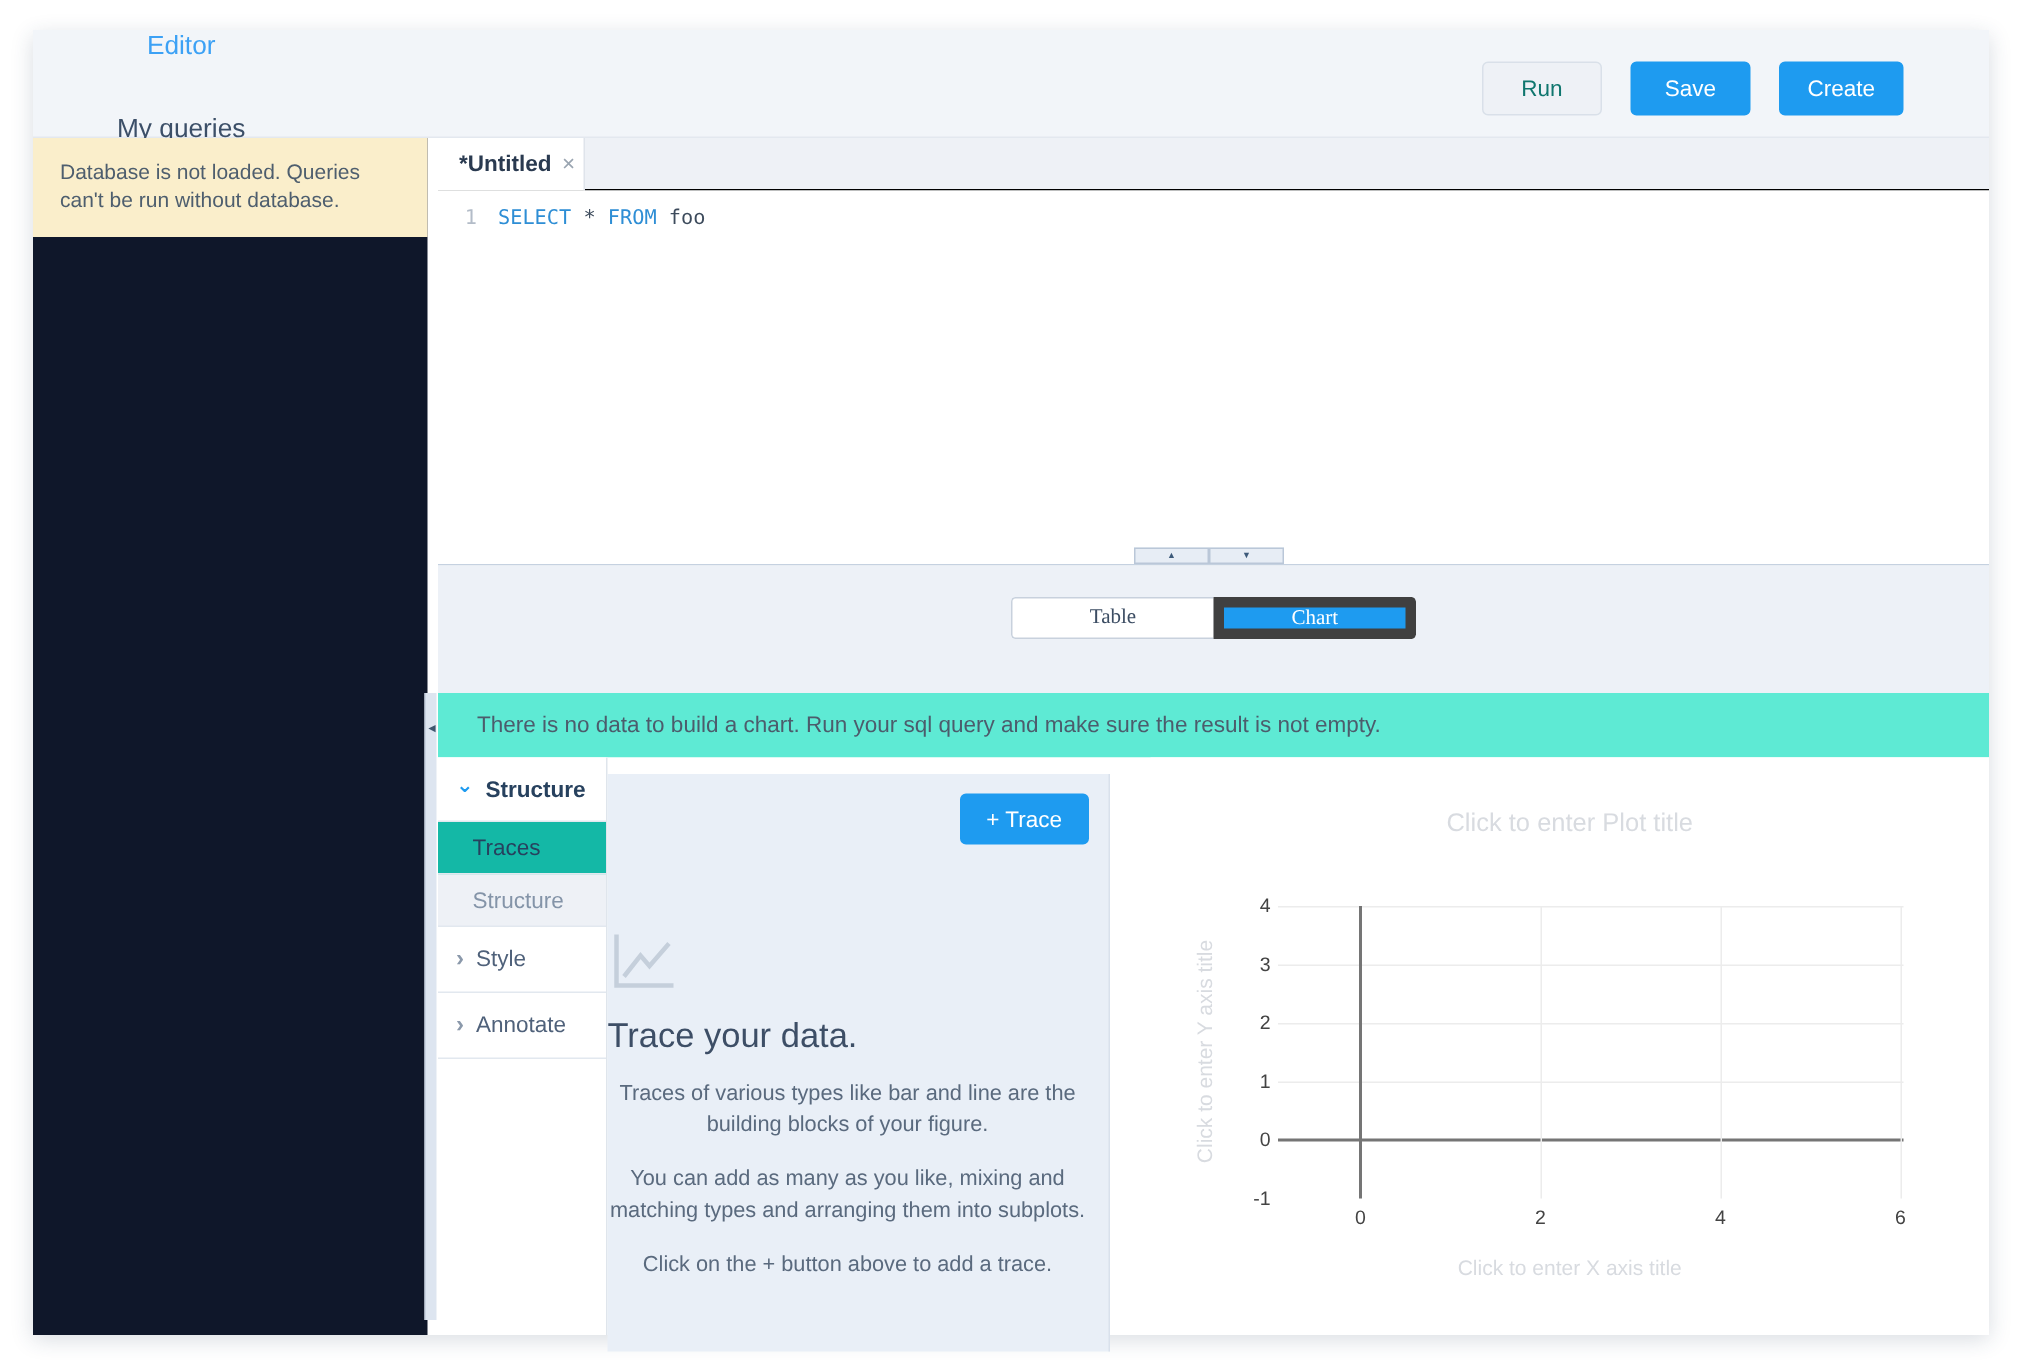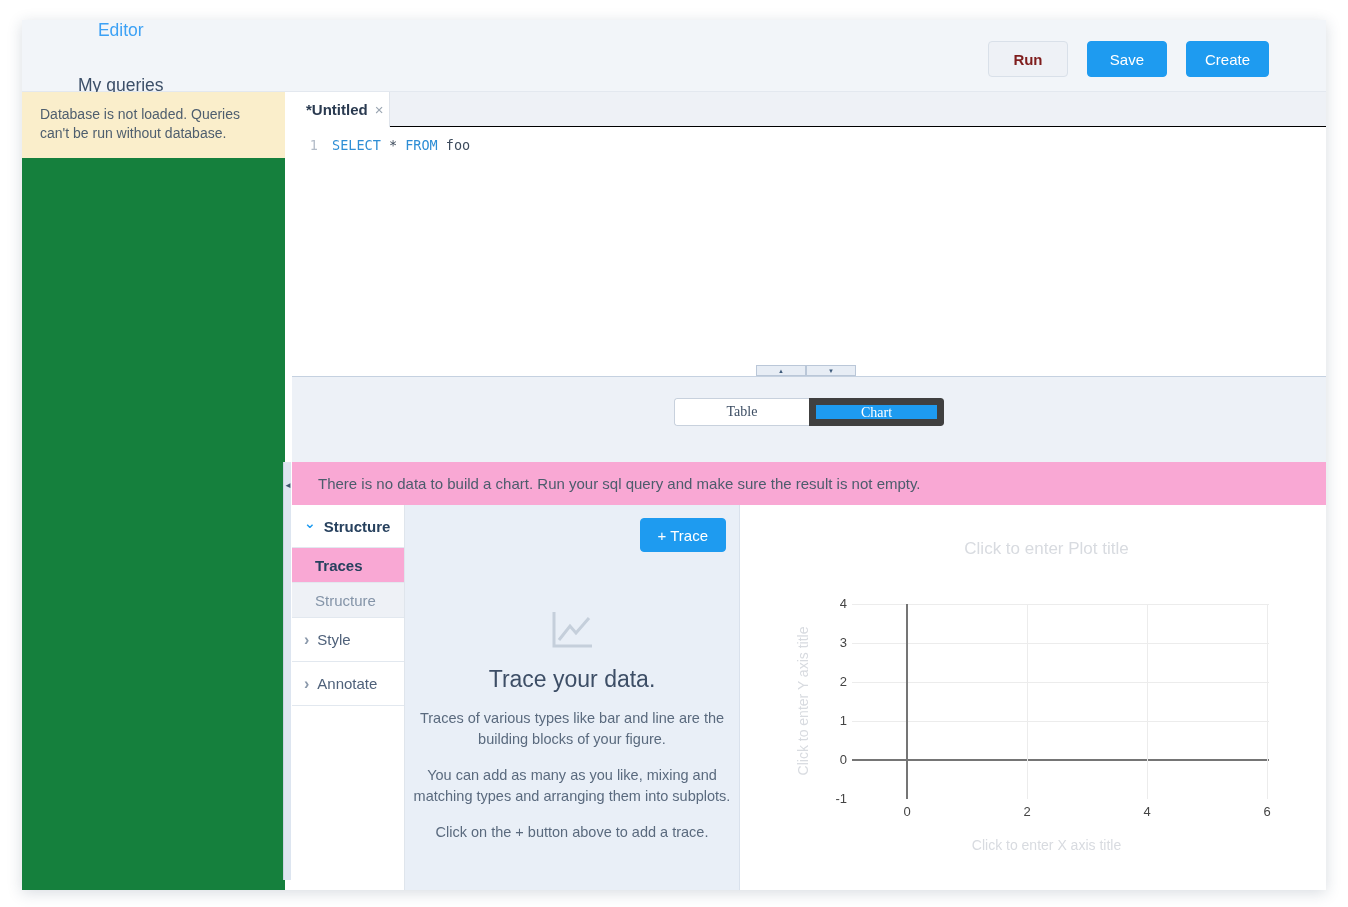--- a/index.html
+++ b/index.html
@@ -8,24 +8,24 @@
   .app { position: absolute; left: 22px; top: 20px; width: 1304px; height: 870px; background: #ffffff; box-shadow: 0 3px 14px rgba(40,60,90,.18); }
 
   
   .topbar { position: absolute; left: 0; top: 0; width: 100%; height: 72px; background: #f2f5f9; border-bottom: 1px solid #e3e8ef; }
   .topnav { position: absolute; left: 56px; top: 0; height: 72px; display: flex; align-items: center; gap: 34px; flex-direction: column; }
   .topnav .navitem { font-size: 17.5px; color: #3c4f68; cursor: pointer; }
   .topnav .navitem.active { color: #3ca1f5; }
   .top-actions { position: absolute; right: 57px; top: 21px; display: flex; gap: 19px; }
   .btn { height: 36px; min-width: 80px; padding: 0 18px; border-radius: 4px; font-size: 15px; font-family: inherit; border: 1px solid transparent; cursor: pointer; }
   .btn-primary { background: #1e9bf0; color: #ffffff; border-color: #1e9bf0; }
-  .btn-disabled { background: #eef1f6; color: #7f1d1d; border-color: #d9e0e9; cursor: default; font-weight: bold; }
-
-  
-  .sidebar { position: absolute; left: 0; top: 72px; width: 263px; bottom: 0; background: #15803d; }
+  .btn-disabled { background: #eef1f6; color: #0f766e; border-color: #d9e0e9; cursor: default; }
+
+  
+  .sidebar { position: absolute; left: 0; top: 72px; width: 263px; bottom: 0; background: #0f172a; }
   .side-warning { background: #faeecb; color: #4e5e6e; font-size: 14px; line-height: 1.35; padding: 13px 18px 15px 18px; }
   .dropzone { position: absolute; left: 28px; top: 88px; width: 208px; height: 680px; border: 1px dashed #c4cad3; padding: 8px 7px; cursor: pointer; }
   .dropzone-inner { width: 100%; height: 100%; background: #f4f5f6; display: flex; align-items: center; justify-content: center; }
   .dropzone-inner p { color: #5d6e80; font-size: 15px; line-height: 1.55; text-align: center; width: 185px; }
 
   
   .v-handle { position: absolute; left: 261px; top: 442px; width: 8px; height: 418px; background: #dde5f0; border-left: 1px solid #c9d3e2; cursor: col-resize; }
   .v-handle .tri { position: absolute; top: 20px; left: 0px; font-size: 8px; color: #3f566e; line-height: 8px; }
 
   
@@ -46,34 +46,34 @@
   .splitter-btn { position: absolute; top: 0; width: 50px; height: 11px; background: #e7edf5; border: 1px solid #bac7d8; font-size: 6px; color: #3d5a7a; line-height: 8px; text-align: center; padding: 0; cursor: pointer; font-family: inherit; }
   .splitter-up { left: 464px; }
   .splitter-down { left: 514px; }
 
   .result-bar { position: absolute; left: 0; top: 285px; width: 100%; height: 85px; background: #edf1f7; }
   .toggle { position: absolute; left: 50%; top: 21px; transform: translateX(-50%); display: flex; border-radius: 3px; overflow: hidden; }
   .toggle button { width: 135px; height: 28px; font-size: 14px; font-family: Liberation Serif, serif; cursor: pointer; }
   .toggle .t-table { background: #ffffff; color: #3c4d63; border: 1px solid #c8d1dd; border-right: none; border-radius: 3px 0 0 3px; }
   .toggle .t-chart { background: #1e9bf0; color: #ffffff; border: 7px solid #404040; border-radius: 0 3px 3px 0; }
 
-  .chart-warning { position: absolute; left: 0; top: 370px; width: 100%; height: 43px; background: #f9a8d4; color: #4c5c6c; font-size: 15px; display: flex; align-items: center; padding-left: 26px; }
+  .chart-warning { position: absolute; left: 0; top: 370px; width: 100%; height: 43px; background: #5eead4; color: #4c5c6c; font-size: 15px; display: flex; align-items: center; padding-left: 26px; }
 
   
   .chart-editor { position: absolute; left: 0; top: 413px; width: 100%; bottom: 0; background: #ffffff; }
   .ce-nav { position: absolute; left: 0; top: 0; width: 113px; height: 100%; background: #ffffff; border-right: 1px solid #dfe5ec; }
   .ce-row { display: flex; align-items: center; gap: 8px; border-bottom: 1px solid #e2e8ef; font-size: 15px; cursor: pointer; }
   .ce-structure { height: 43px; padding-left: 12px; font-weight: bold; color: #27415e; }
   .ce-structure .chev { color: #1e9bf0; font-weight: bold; font-size: 14px; margin-top: -6px; }
-  .ce-traces { height: 35px; padding-left: 23px; font-weight: bold; color: #27415e; background: #f9a8d4; }
+  .ce-traces { height: 35px; padding-left: 23px; font-weight: normal; color: #27415e; background: #14b8a6; }
   .ce-subplots { height: 35px; padding-left: 23px; color: #8494a8; background: #eef1f6; }
   .ce-fold { height: 44px; padding-left: 12px; color: #4f617a; }
   .ce-fold .chev { color: #8b99ab; font-size: 16px; font-weight: bold; }
 
-  .ce-empty { position: absolute; left: 113px; top: 0; width: 335px; height: 100%; background: #e9eff7; border-right: 1px solid #d9e1ec; display: flex; flex-direction: column; align-items: center; }
+  .ce-empty { position: absolute; left: 113px; top: 11px; width: 335px; height: 100%; background: #e9eff7; border-right: 1px solid #d9e1ec; display: flex; flex-direction: column; }
   .trace-btn { align-self: flex-end; margin: 13px 13px 0 0; height: 34px; padding: 0 17px; background: #1e9bf0; border: 1px solid #1e9bf0; border-radius: 4px; color: #fff; font-size: 15px; font-family: inherit; cursor: pointer; }
   .empty-icon { margin-top: 56px; }
   .empty-heading { margin-top: 16px; font-size: 23px; color: #3d4e66; }
   .ce-empty p { margin-top: 15px; width: 320px; text-align: center; font-size: 14.5px; line-height: 1.45; color: #5a6a7e; }
 
   
   .plot-panel { position: absolute; left: 475px; top: 0; right: 0; height: 100%; background: #ffffff; }
   .plot-title { position: absolute; left: 0; top: 34px; width: 100%; text-align: center; font-size: 17px; color: #d8dbe0; cursor: text; }
   .plot-area { position: absolute; left: 85px; top: 99px; width: 417px; height: 195px; }
   .gl-h { position: absolute; left: 0; width: 100%; height: 1px; background: #ececec; }

